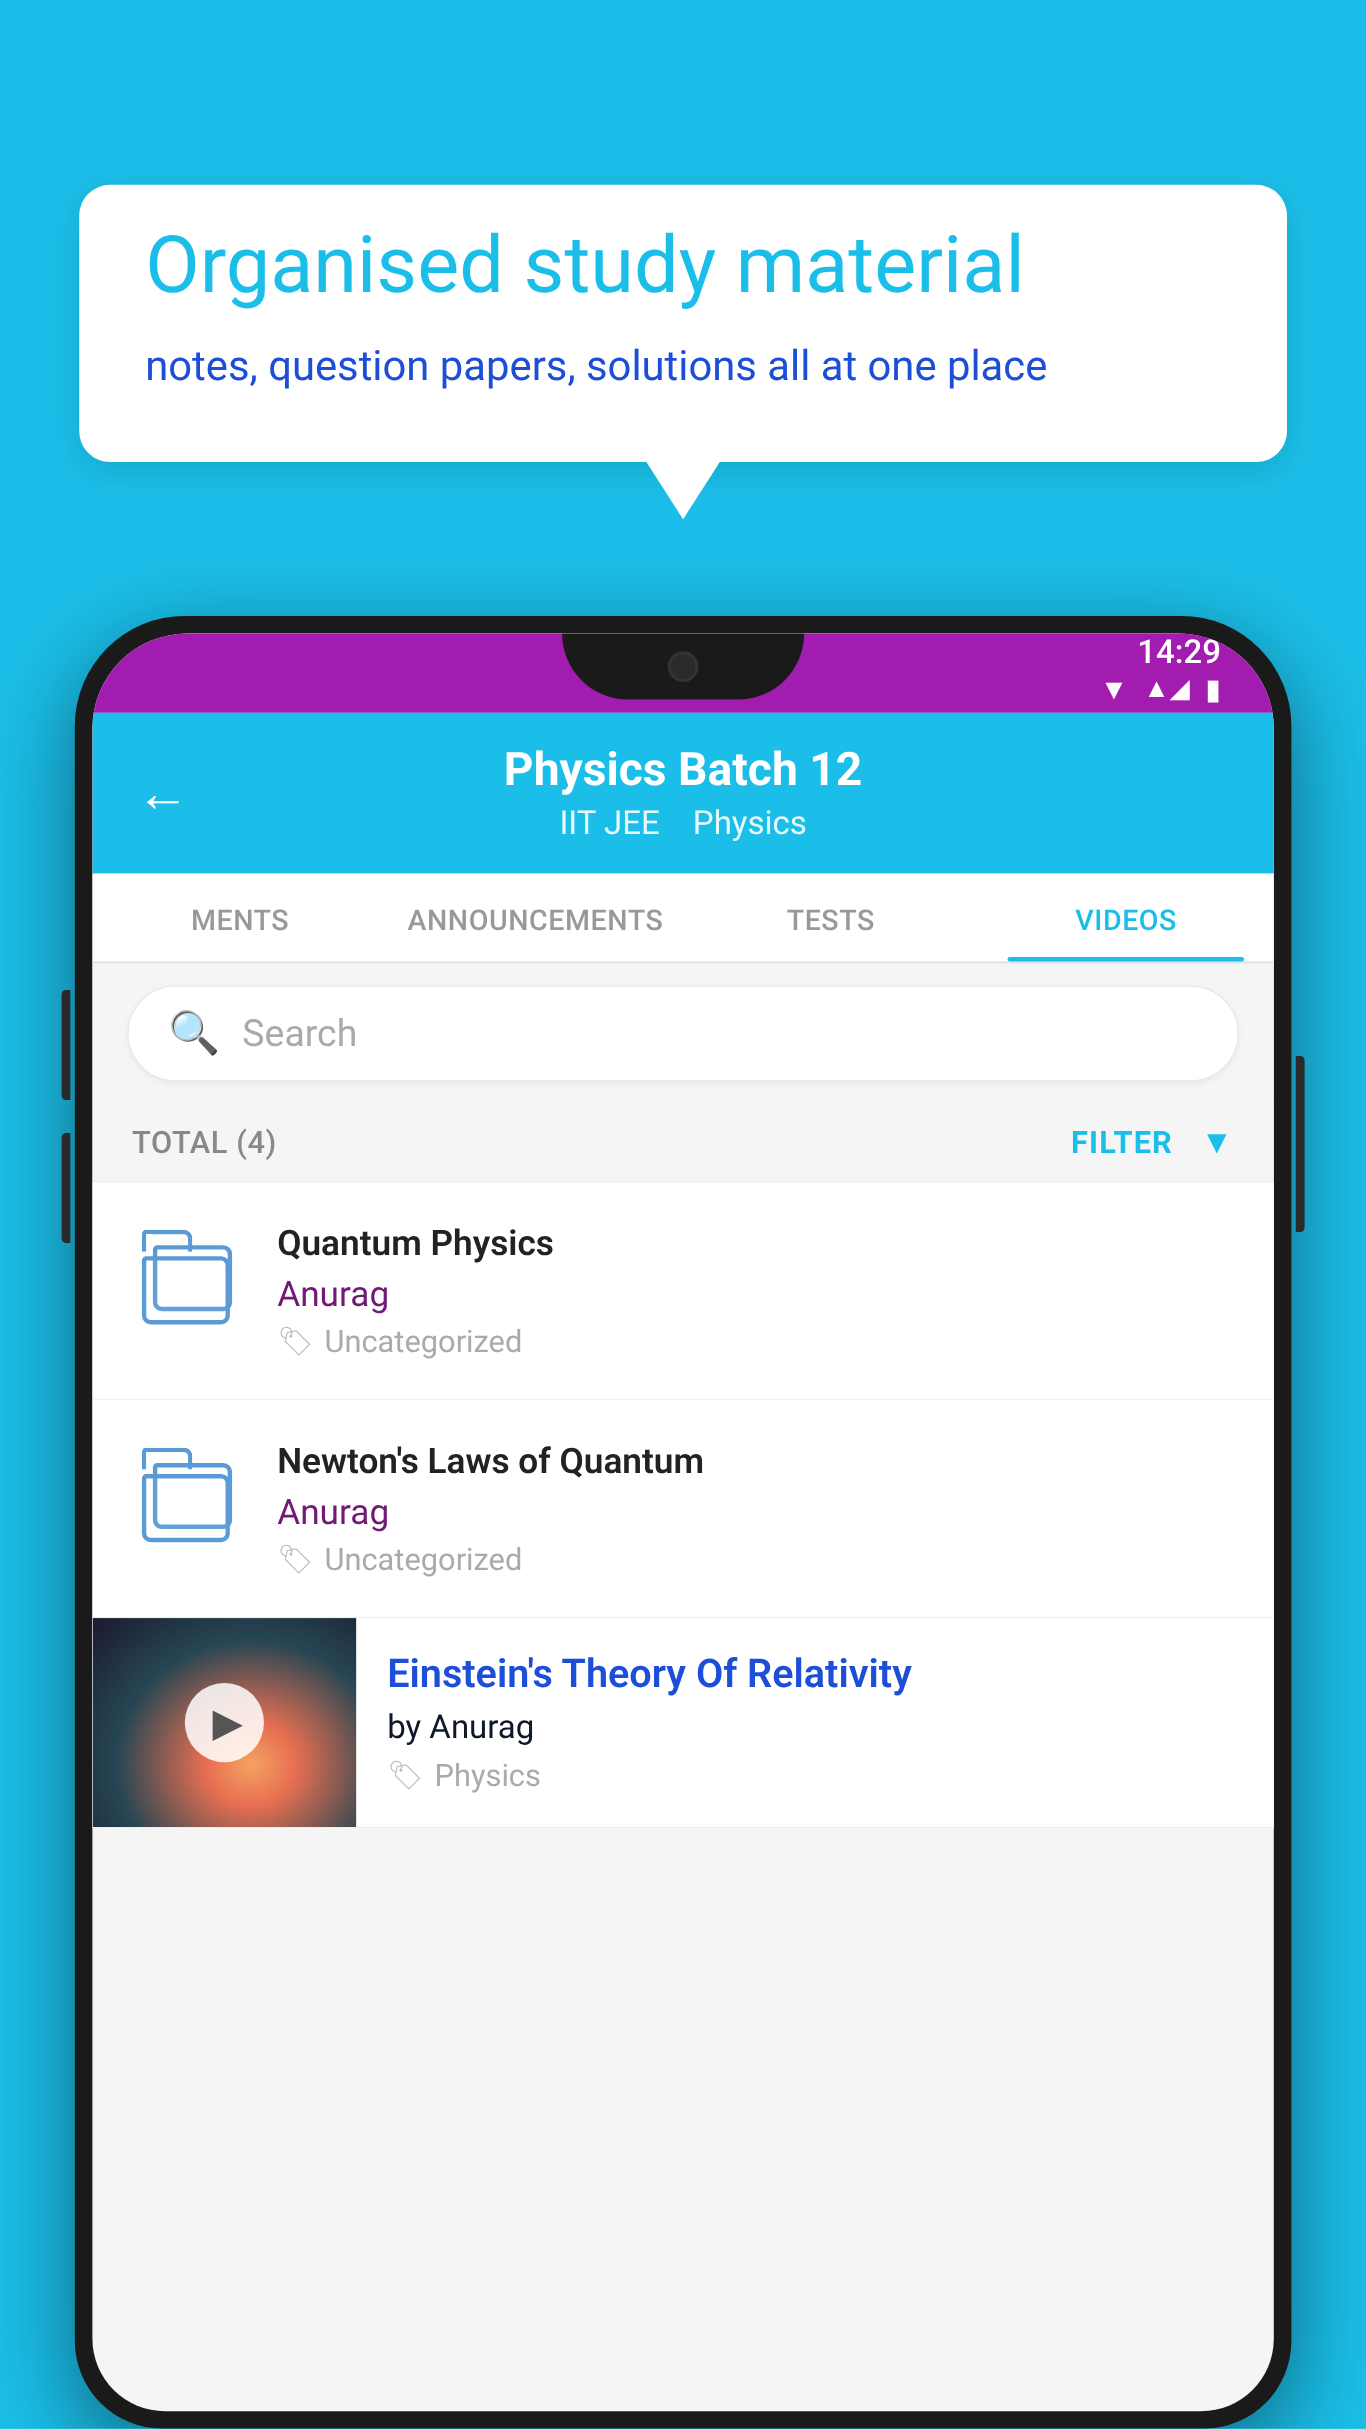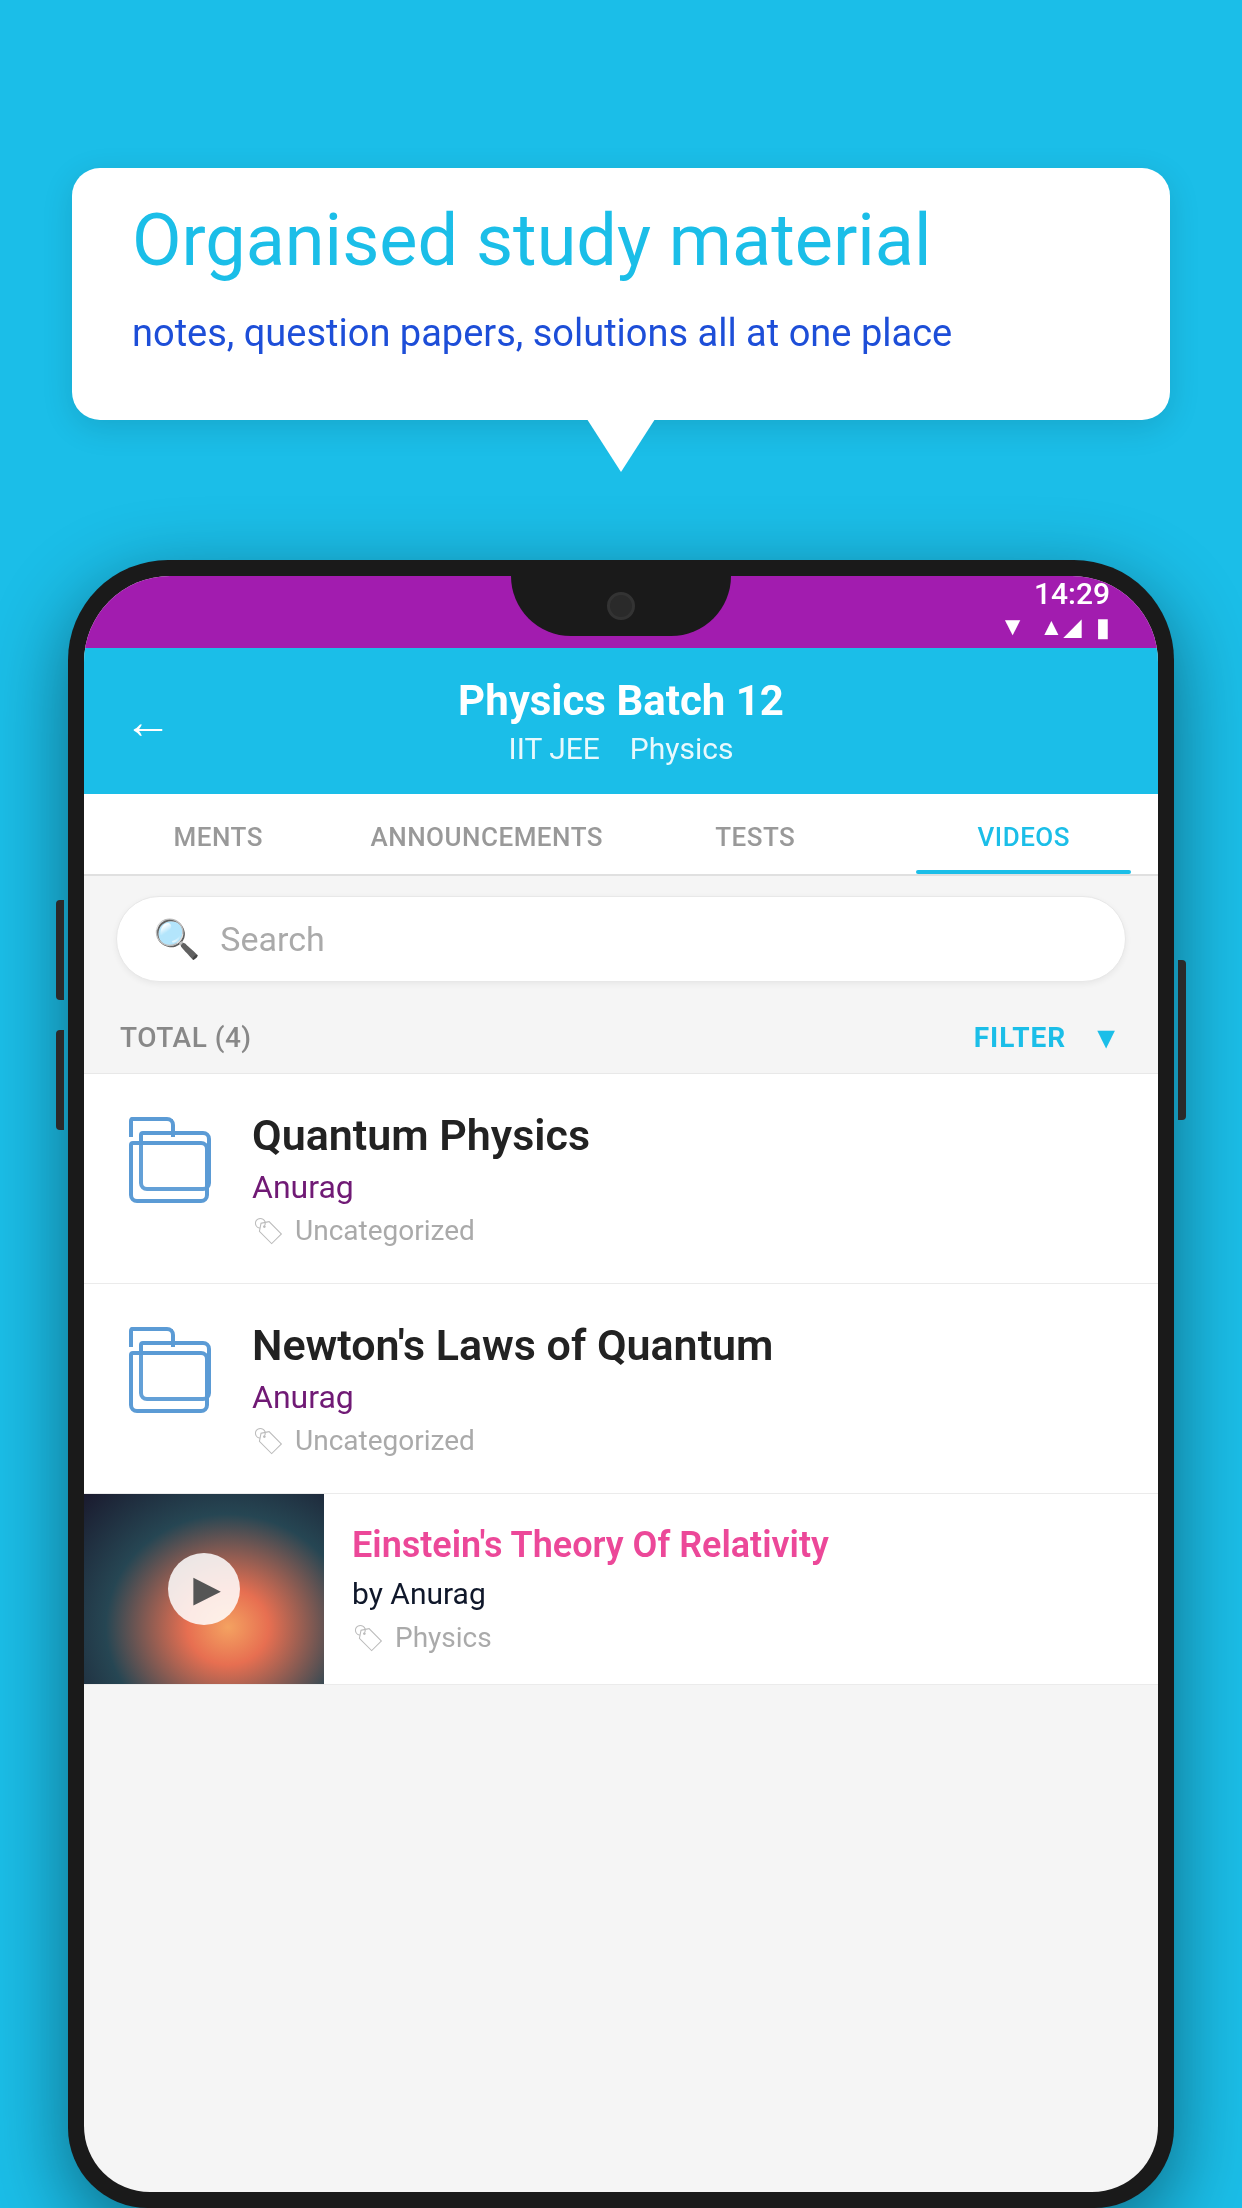--- a/index.html
+++ b/index.html
@@ -260,21 +260,21 @@
       flex-shrink: 0;
       display: flex;
       align-items: center;
       justify-content: center;
     }
 
     .item-info {
       flex: 1;
     }
     .item-title {
-      font-size: 43px;
+      font-size: 32px;
       font-weight: 600;
       color: #222;
       margin-bottom: 8px;
     }
     .item-author {
       font-size: 32px;
       color: #701a75;
       margin-bottom: 8px;
     }
     .item-tag {
@@ -329,21 +329,21 @@
       color: #555;
       margin-left: 6px;
     }
     .thumb-info {
       flex: 1;
       padding: 30px 28px;
     }
     .thumb-title {
       font-size: 36px;
       font-weight: 600;
-      color: #ec4899;
+      color: #1d4ed8;
       margin-bottom: 10px;
     }
     .thumb-author {
       font-size: 30px;
       color: #0f172a;
       margin-bottom: 10px;
     }
     .thumb-tag {
       display: flex;
       align-items: center;

